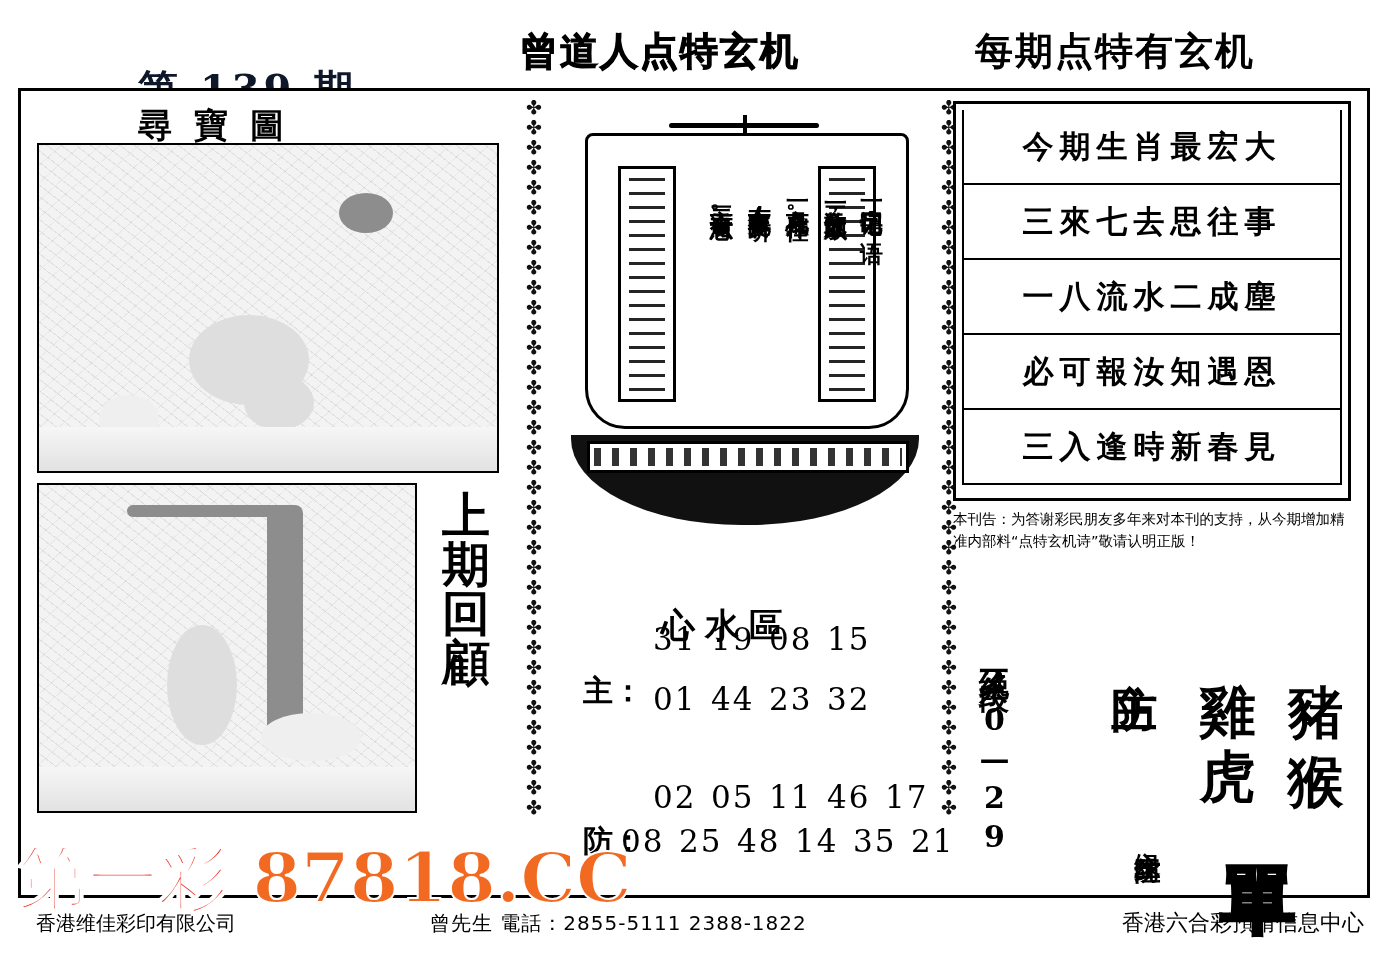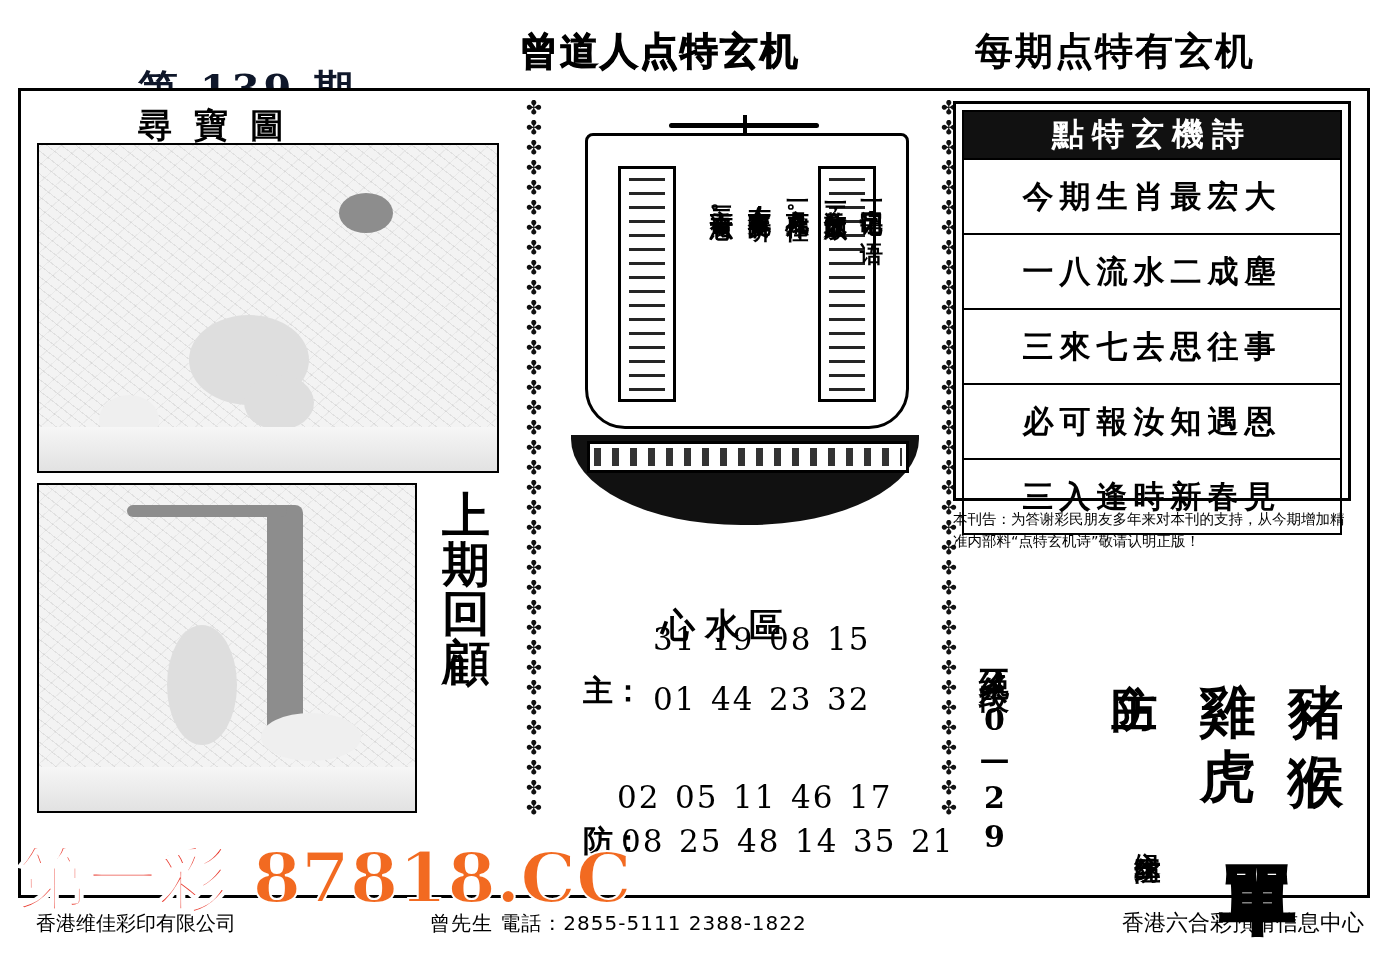--- a/index.html
+++ b/index.html
@@ -368,28 +368,27 @@
         </div>
     </div>
 
     <div class="xinshui-title">心水區</div>
 
     <div class="zhu-label" style="left:562px;top:580px;">主：</div>
     <div class="numrow" style="left:632px;top:530px;" id="zhu0"><span>31</span><span>19</span><span>08</span><span>15</span></div>
     <div class="numrow" style="left:632px;top:590px;" id="zhu1"><span>01</span><span>44</span><span>23</span><span>32</span></div>
 
     <div class="fang-label" style="left:562px;top:730px;">防：</div>
-    <div class="numrow" style="left:596px;top:688px;" id="fang0"><span>02</span><span>05</span><span>11</span><span>46</span><span>17</span></div>
+    <div class="numrow" style="left:632px;top:688px;" id="fang0"><span>02</span><span>05</span><span>11</span><span>46</span><span>17</span></div>
     <div class="numrow" style="left:600px;top:732px;" id="fang1"><span>08</span><span>25</span><span>48</span><span>14</span><span>35</span><span>21</span></div>
 
     <div class="poembox">
-      <div class="bar">點特玄機詩</div>
       <div class="line">今期生肖最宏大</div>
+      <div class="line">三來七去思往事</div>
       <div class="line">一八流水二成塵</div>
-      <div class="line">三來七去思往事</div>
       <div class="line">必可報汝知遇恩</div>
       <div class="line">三入逢時新春見</div>
     </div>
 
     <div class="notice">本刊告：为答谢彩民朋友多年来对本刊的支持，从今期增加精准内部料“点特玄机诗”敬请认明正版！</div>
 
     <div class="vtext juesha">绝杀一段20—29</div>
     <div class="vtext zhufang">主防</div>
     <div class="vtext ji">雞</div>
     <div class="vtext hu">虎</div>

